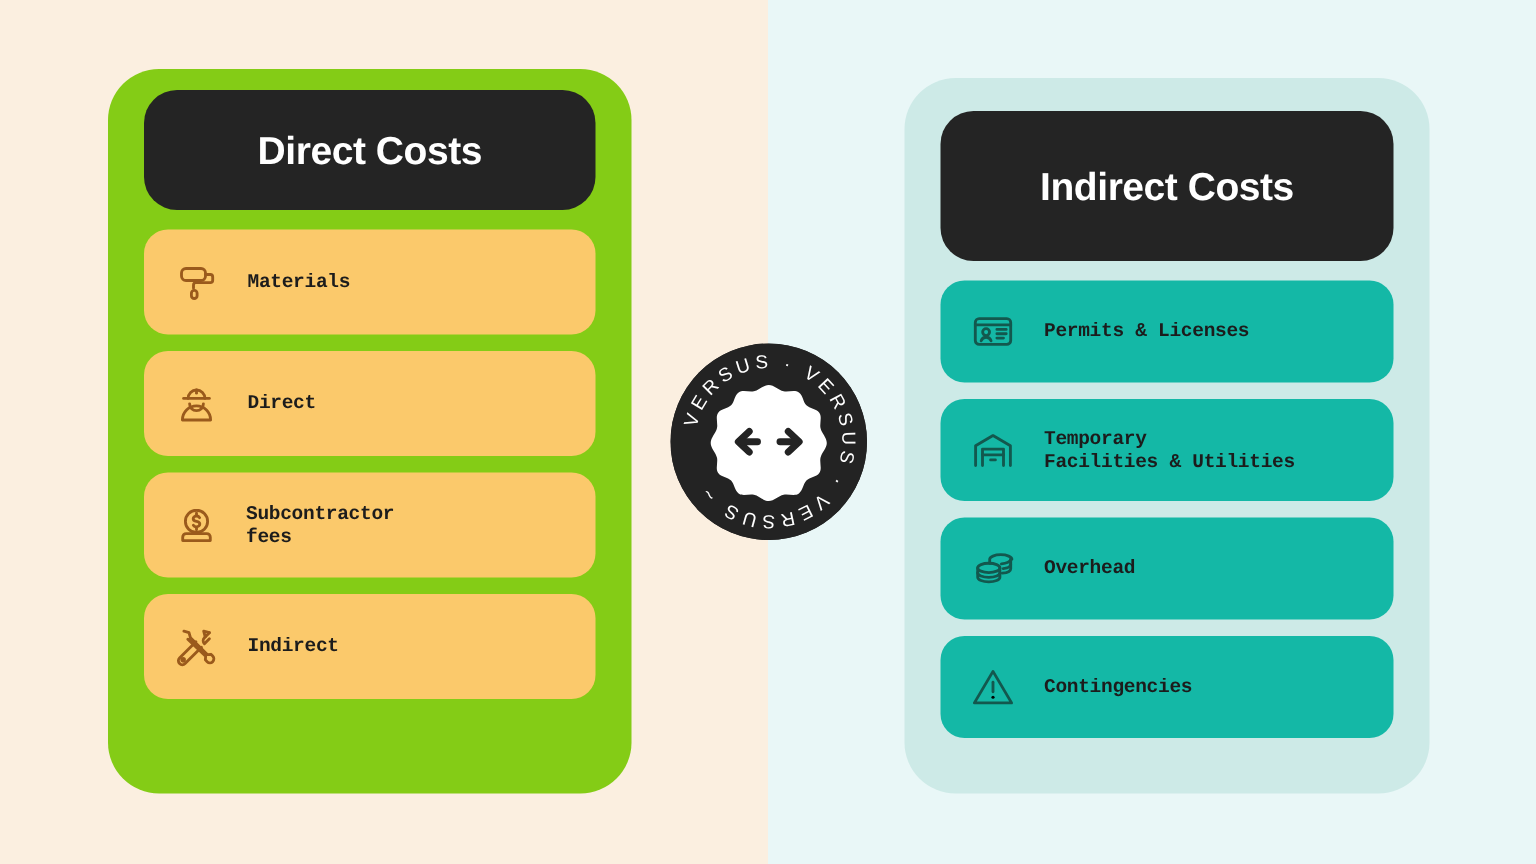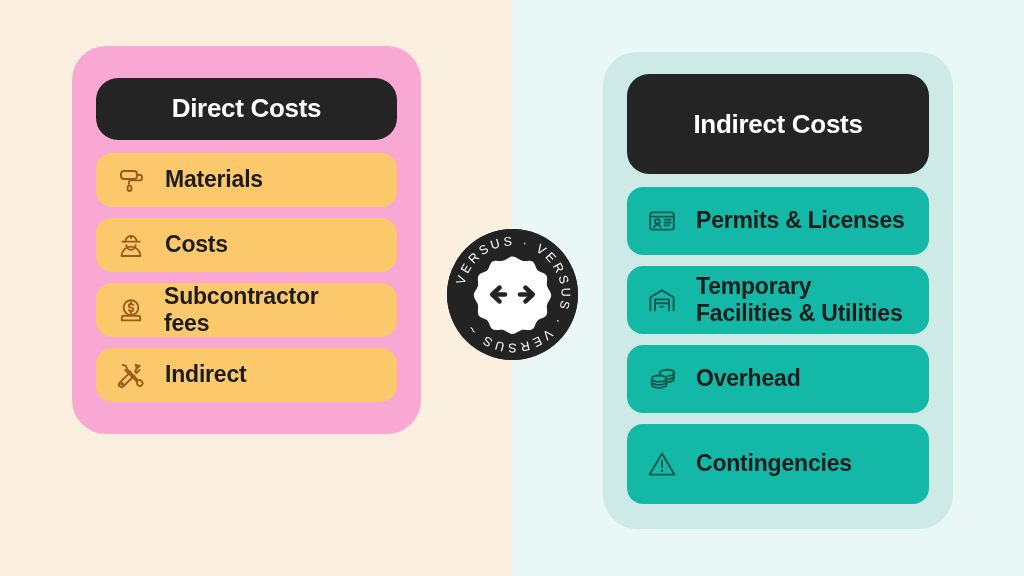--- a/index.html
+++ b/index.html
@@ -20,23 +20,23 @@
 
   
   .panel {
     position:absolute;
     border-radius:34px;
     display:flex;
     flex-direction:column;
     align-items:center;
   }
   #panel-direct {
-    left:72px; top:46px; width:349px; height:388px;
-    background:#f9a8d4;
-    padding:32px 24px;
+    left:72px; top:46px; width:349px; height:483px;
+    background:#84cc16;
+    padding:14px 24px;
   }
   #panel-indirect {
     left:603px; top:52px; width:350px; height:477px;
     background:#CDEAE7;
     padding:22px 24px;
   }
 
   
   .col-header {
     width:100%;
@@ -60,25 +60,26 @@
     align-items:center;
     gap:17px;
     padding:0 18px;
     margin-bottom:11px;
   }
   .card.tall { }
   #panel-direct   .card { background:#FBC96B; }
   #panel-indirect .card { background:#14b8a6; }
 
   .card-label {
-    font-size:23px;
+    font-size:13px;
     font-weight:bold;
     color:#1C1C1C;
     line-height:1.18;
     letter-spacing:-0.2px;
+    font-family:Liberation Mono, monospace;
   }
   .icon-wrap {
     flex:0 0 34px;
     width:34px; height:34px;
     display:flex; align-items:center; justify-content:center;
   }
   .icon-wrap svg { display:block; width:32px; height:32px; }
   #panel-direct   .icon-wrap svg { stroke:#9A5A1C; }
   #panel-indirect .icon-wrap svg { stroke:#13584E; }
   .icon-wrap svg { fill:none; stroke-width:1.9; stroke-linecap:round; stroke-linejoin:round; }
@@ -127,21 +128,21 @@
   <div class="card" style="height:70px;">
     <span class="icon-wrap">
       <svg viewBox="0 0 32 32">
         <path d="M7.4 12.6h17.2"></path>
         <path d="M10.4 12.6a5.6 5.6 0 0 1 11.2 0"></path>
         <path d="M16 7v2.1"></path>
         <path d="M11.4 16.2a4.6 4.6 0 0 0 9.2 0"></path>
         <path d="M6.6 27a9.4 9.4 0 0 1 18.8 0z"></path>
       </svg>
     </span>
-    <span class="card-label">Costs</span>
+    <span class="card-label">Direct</span>
   </div>
 
   <div class="card tall" style="height:70px;gap:16px;">
     <span class="icon-wrap">
       <svg viewBox="0 0 32 32">
         <circle cx="16" cy="13.6" r="7.4"></circle>
         <path d="M18.1 11.1a2.4 2.4 0 0 0-2.1-1.1c-1.2 0-2.2.8-2.2 1.8s1 1.6 2.2 1.8c1.2.2 2.2.8 2.2 1.8s-1 1.8-2.2 1.8a2.4 2.4 0 0 1-2.1-1.1"></path>
         <path d="M16 8.1v1.3M16 17.9v1.3"></path>
         <path d="M6.8 26.4v-2.3a2.4 2.4 0 0 1 2.4-2.4h13.6a2.4 2.4 0 0 1 2.4 2.4v2.3z"></path>
       </svg>
@@ -204,21 +205,21 @@
         <path d="M5.8 18.8c0 1.7 3.3 3.1 7.4 3.1s7.4-1.4 7.4-3.1"></path>
         <path d="M13.8 12.6V9.9c0-1.7 3.3-3.1 7.4-3.1s7.4 1.4 7.4 3.1"></path>
         <path d="M21.6 12.9c3.5-.2 6.2-1.5 6.2-3"></path>
         <path d="M27.8 9.9v6.2c0 1.5-2.4 2.7-5.6 3"></path>
         <path d="M27.8 13.1c0 1.4-2.1 2.6-5 3"></path>
       </svg>
     </span>
     <span class="card-label">Overhead</span>
   </div>
 
-  <div class="card" style="height:80px;margin-bottom:0;">
+  <div class="card" style="height:68px;margin-bottom:0;">
     <span class="icon-wrap">
       <svg viewBox="0 0 32 32">
         <path d="M16 5.6L28.4 26.6H3.6z"></path>
         <path d="M16 12.8v6.4"></path>
         <circle cx="16" cy="22.8" r="1.05" style="fill:currentColor;stroke:none"></circle>
       </svg>
     </span>
     <span class="card-label">Contingencies</span>
   </div>
 </div>

